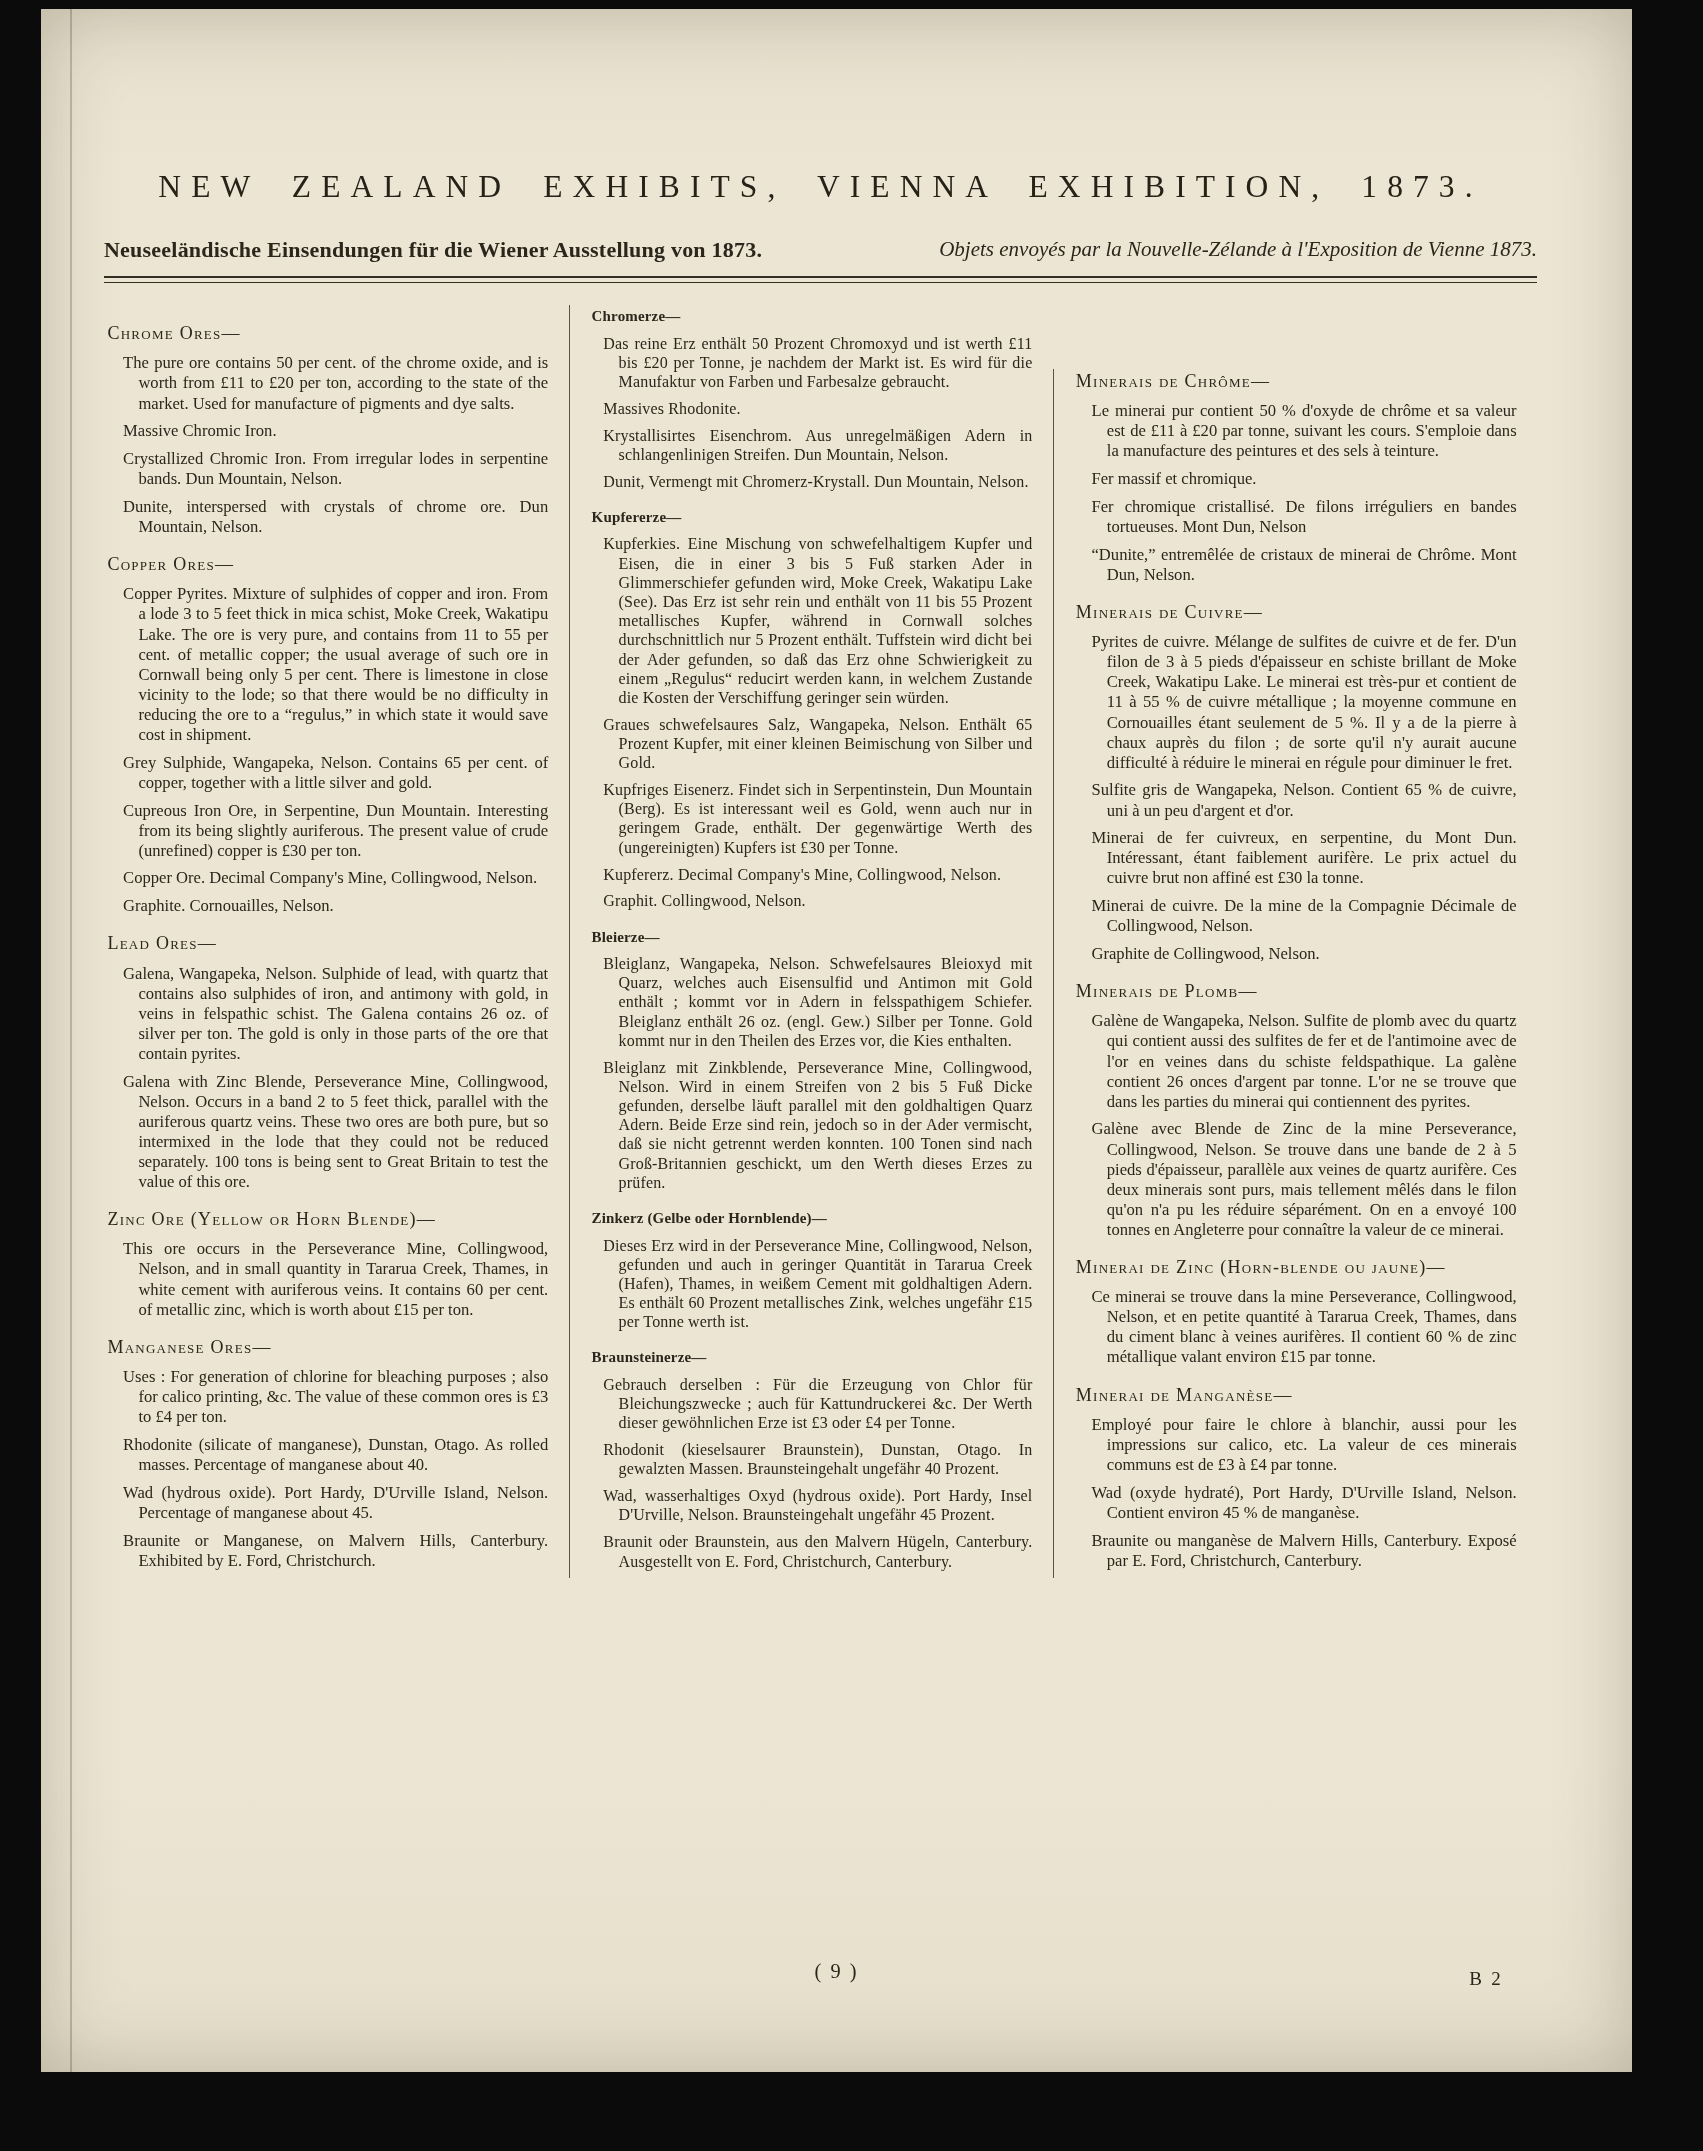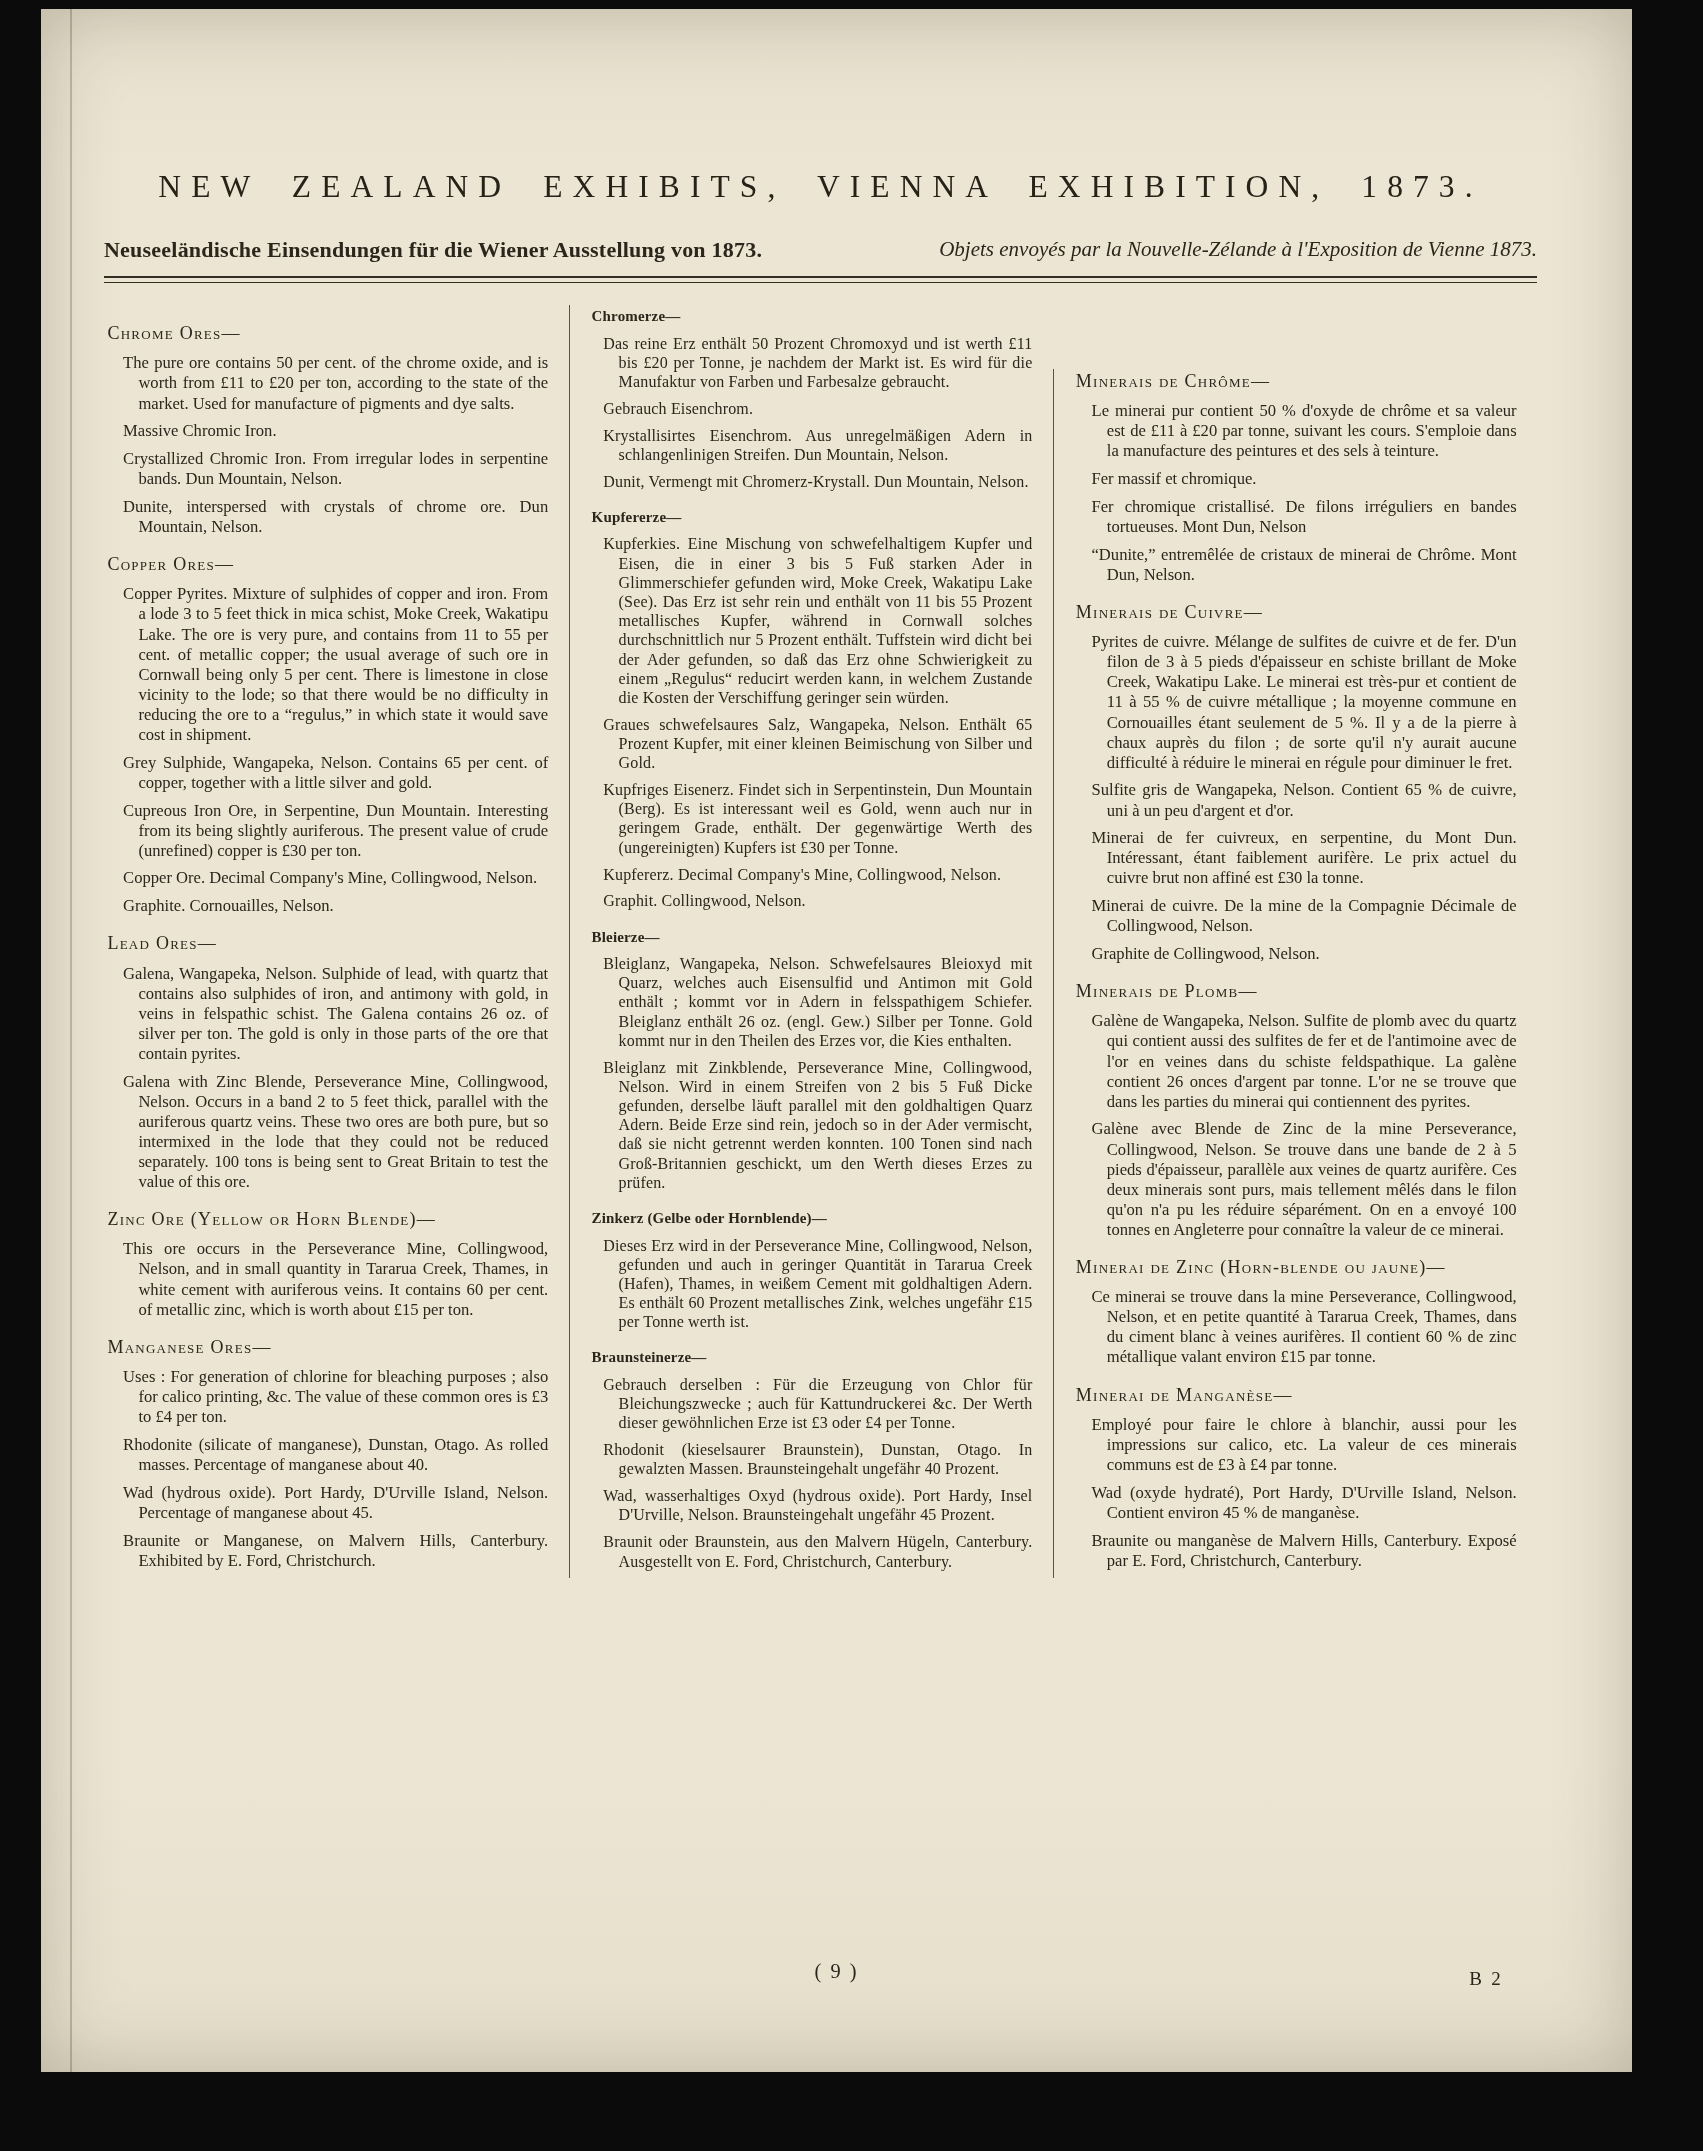--- a/index.html
+++ b/index.html
@@ -157,21 +157,21 @@
           <p class="entry">This ore occurs in the Perseverance Mine, Collingwood, Nelson, and in small quantity in Tararua Creek, Thames, in white cement with auriferous veins.  It contains 60 per cent. of metallic zinc, which is worth about £15 per ton.</p>
           <div class="sec-heading">Manganese Ores—</div>
           <p class="entry">Uses : For generation of chlorine for bleaching purposes ; also for calico printing, &amp;c.  The value of these common ores is £3 to £4 per ton.</p>
           <p class="entry">Rhodonite (silicate of manganese), Dunstan, Otago.  As rolled masses.  Percentage of manganese about 40.</p>
           <p class="entry">Wad (hydrous oxide).  Port Hardy, D'Urville Island, Nelson.  Percentage of manganese about 45.</p>
           <p class="entry">Braunite or Manganese, on Malvern Hills, Canterbury.  Exhibited by E. Ford, Christchurch.</p>
         </div>
         <div class="col col-de">
           <div class="sec-heading">Chromerze—</div>
           <p class="entry">Das reine Erz enthält 50 Prozent Chromoxyd und ist werth £11 bis £20 per Tonne, je nachdem der Markt ist.  Es wird für die Manufaktur von Farben und Farbesalze gebraucht.</p>
-          <p class="entry">Gebrauch Eisenchrom.</p>
+          <p class="entry">Massives Rhodonite.</p>
           <p class="entry">Krystallisirtes Eisenchrom.  Aus unregelmäßigen Adern in schlangenlinigen Streifen.  Dun Mountain, Nelson.</p>
           <p class="entry">Dunit, Vermengt mit Chromerz-Krystall.  Dun Mountain, Nelson.</p>
           <div class="sec-heading">Kupfererze—</div>
           <p class="entry">Kupferkies.  Eine Mischung von schwefelhaltigem Kupfer und Eisen, die in einer 3 bis 5 Fuß starken Ader in Glimmerschiefer gefunden wird, Moke Creek, Wakatipu Lake (See).  Das Erz ist sehr rein und enthält von 11 bis 55 Prozent metallisches Kupfer, während in Cornwall solches durchschnittlich nur 5 Prozent enthält.  Tuffstein wird dicht bei der Ader gefunden, so daß das Erz ohne Schwierigkeit zu einem „Regulus“ reducirt werden kann, in welchem Zustande die Kosten der Verschiffung geringer sein würden.</p>
           <p class="entry">Graues schwefelsaures Salz, Wangapeka, Nelson.  Enthält 65 Prozent Kupfer, mit einer kleinen Beimischung von Silber und Gold.</p>
           <p class="entry">Kupfriges Eisenerz.  Findet sich in Serpentinstein, Dun Mountain (Berg).  Es ist interessant weil es Gold, wenn auch nur in geringem Grade, enthält.  Der gegenwärtige Werth des (ungereinigten) Kupfers ist £30 per Tonne.</p>
           <p class="entry">Kupfererz.  Decimal Company's Mine, Collingwood, Nelson.</p>
           <p class="entry">Graphit.  Collingwood, Nelson.</p>
           <div class="sec-heading">Bleierze—</div>
           <p class="entry">Bleiglanz, Wangapeka, Nelson.  Schwefelsaures Bleioxyd mit Quarz, welches auch Eisensulfid und Antimon mit Gold enthält ; kommt vor in Adern in felsspathigem Schiefer.  Bleiglanz enthält 26 oz. (engl. Gew.) Silber per Tonne.  Gold kommt nur in den Theilen des Erzes vor, die Kies enthalten.</p>

